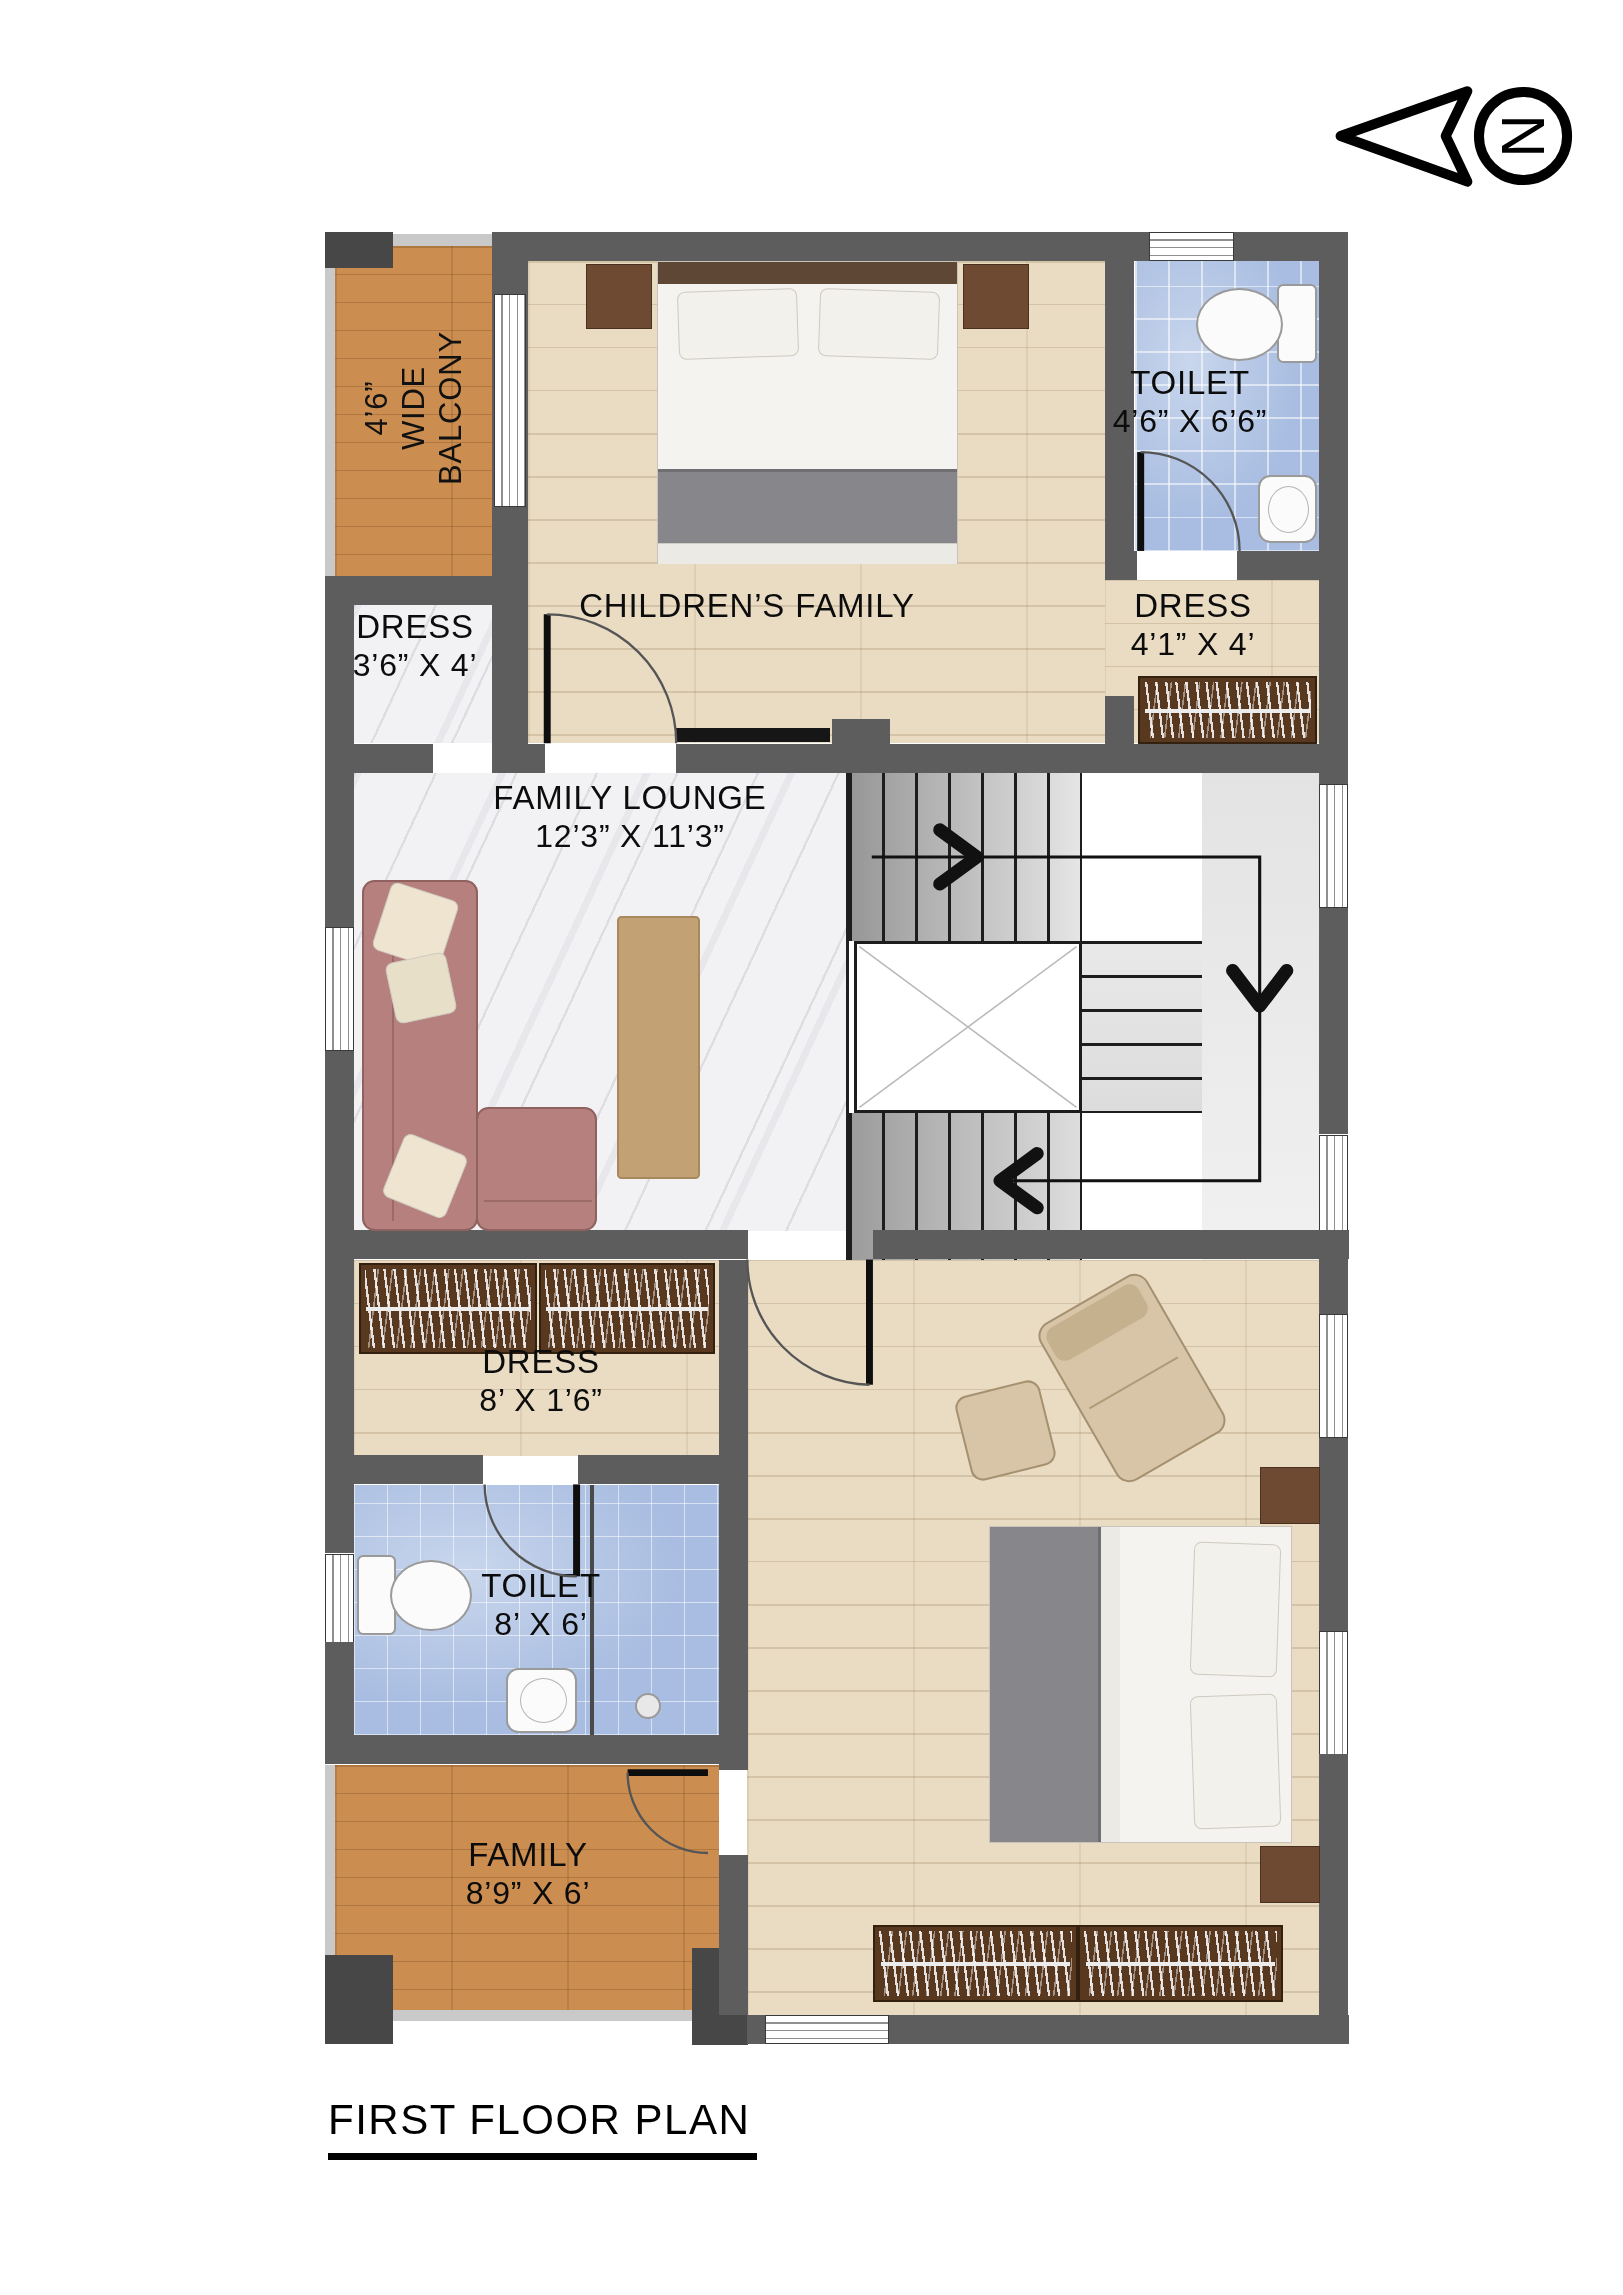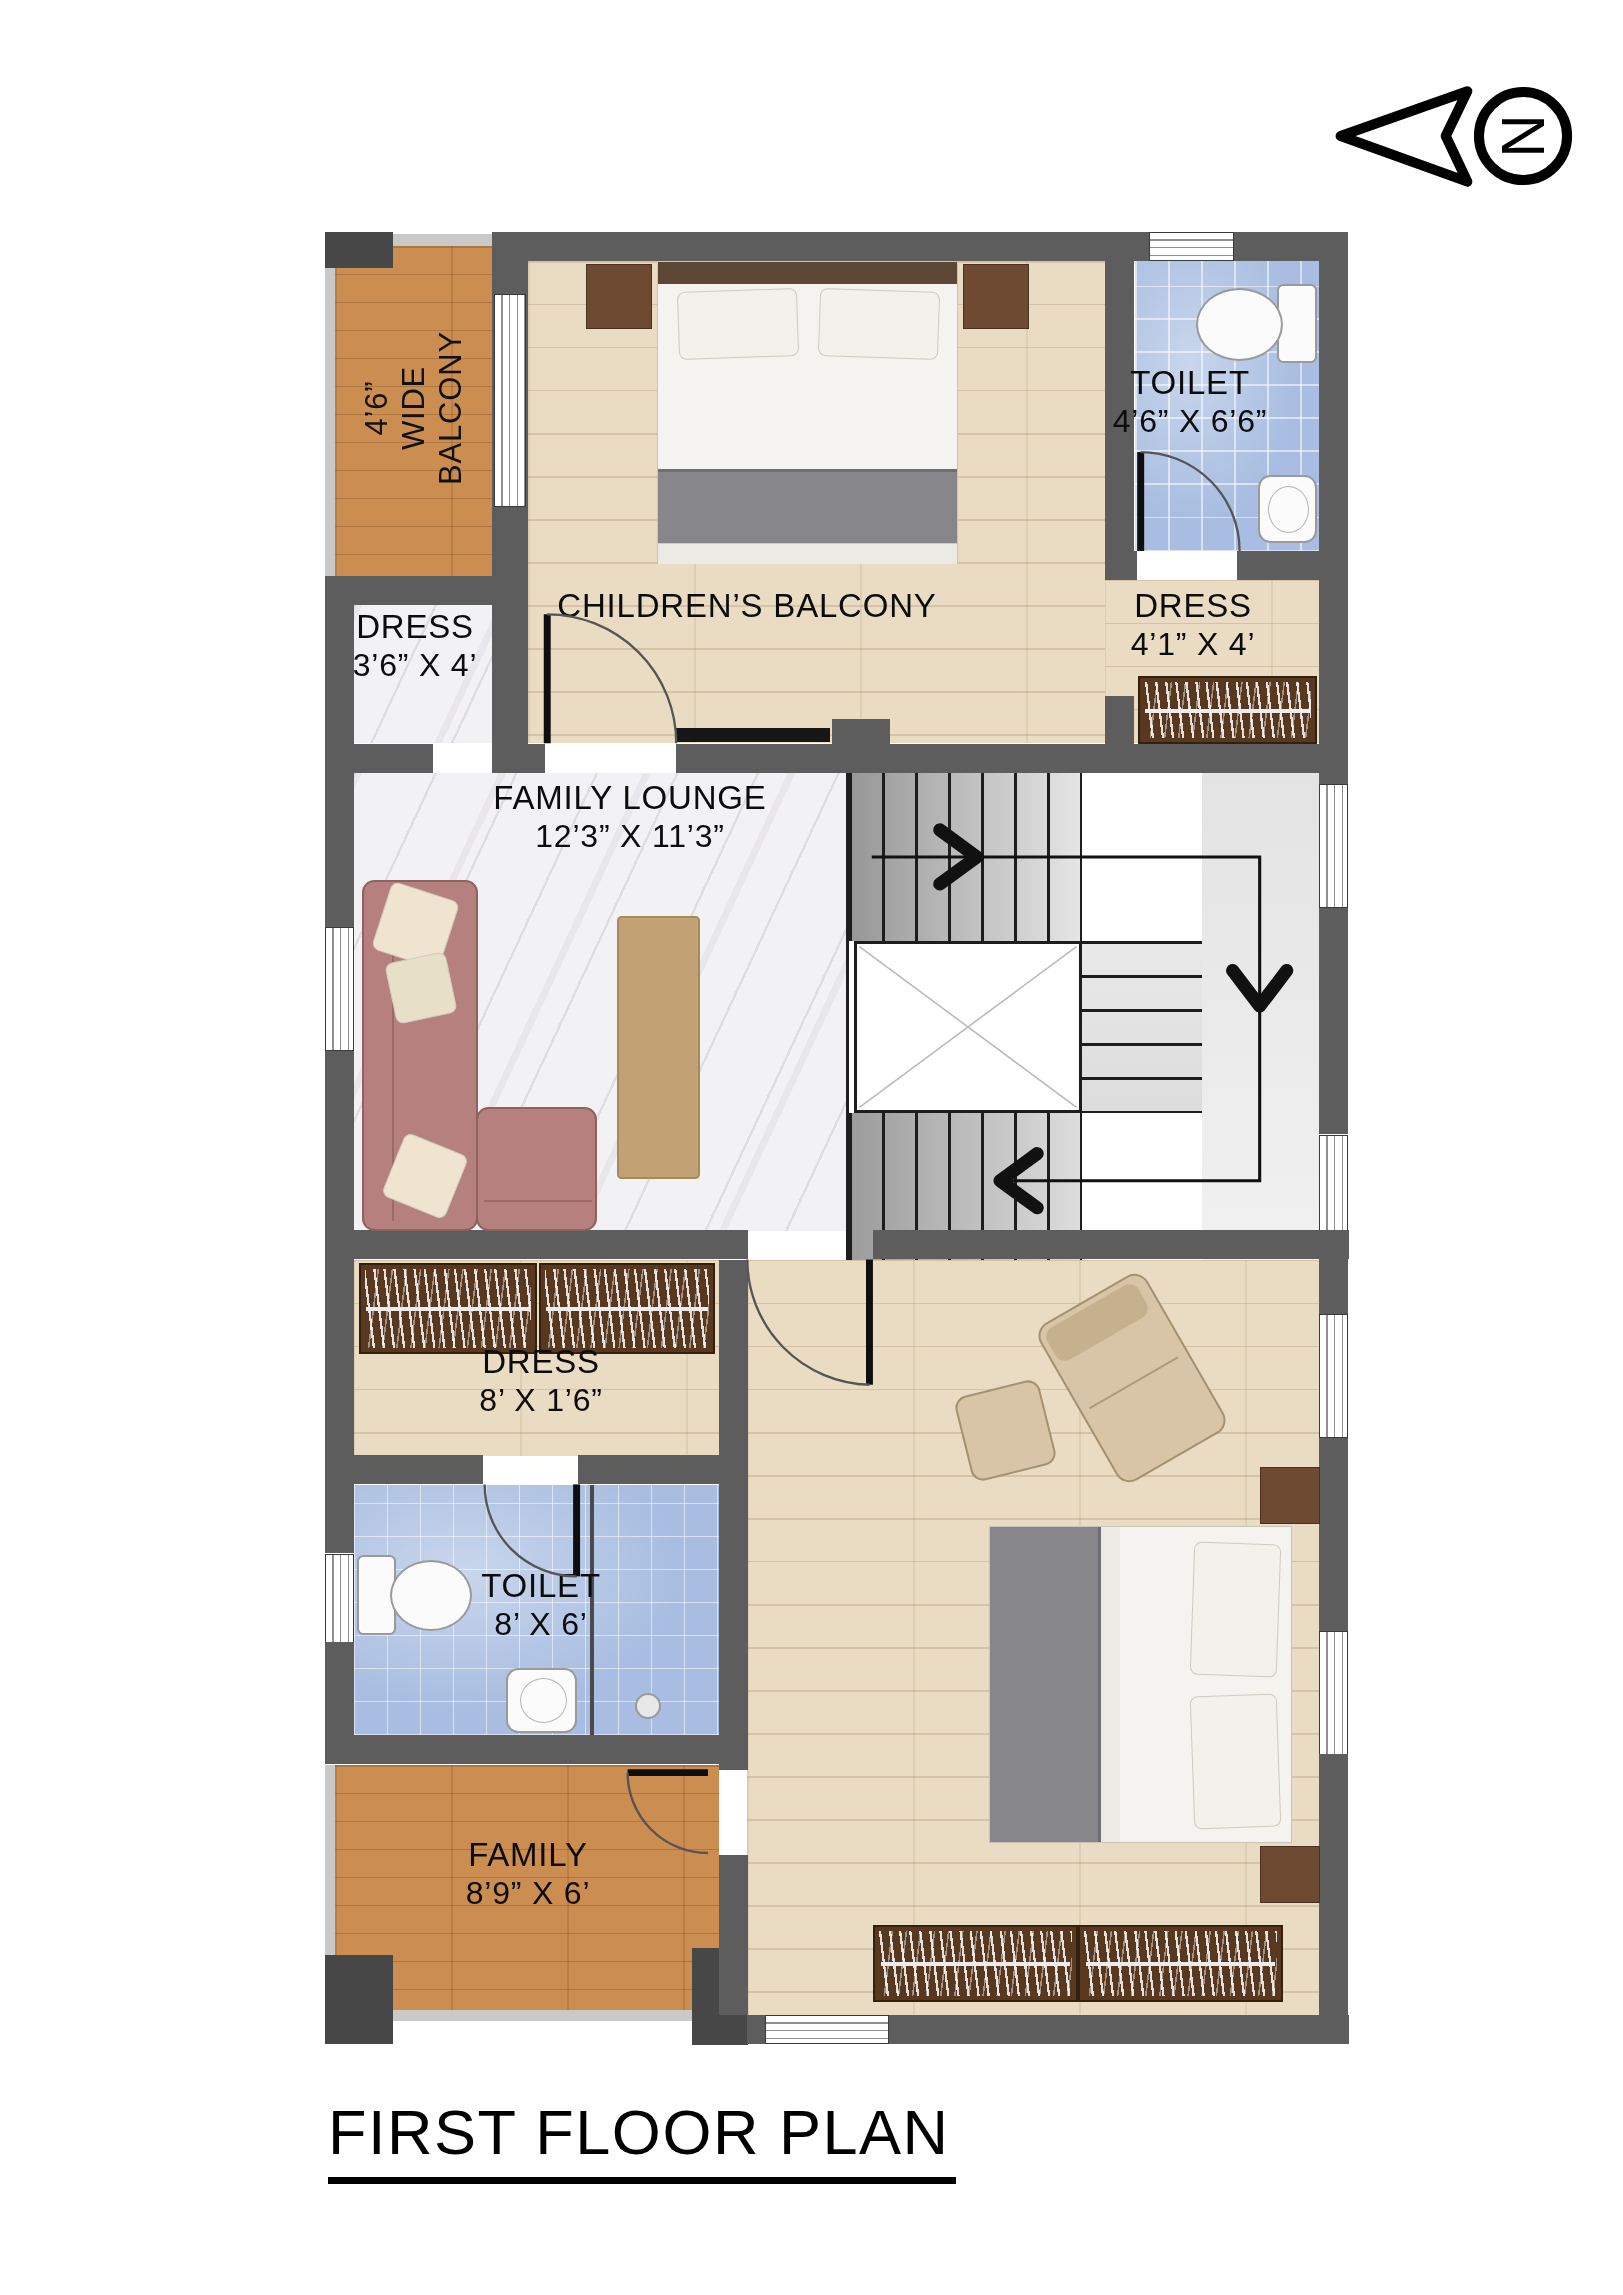--- a/index.html
+++ b/index.html
@@ -45,21 +45,21 @@
      repeating-linear-gradient(97deg, transparent 0 12.4px, rgba(255,255,255,.45) 12.4px 14px);}
   .wardrobe::after{content:"";position:absolute;left:3%;right:3%;top:48%;height:3.9px;background:#ececec;}
   .lbl{position:absolute;transform:translateX(-50%);text-align:center;white-space:nowrap;color:#0c0c0c;}
   .rname{display:block;font-size:33px;line-height:39px;letter-spacing:0.8px;}
   .rdims{display:block;font-size:32px;line-height:39px;letter-spacing:0.8px;}
   .balcony-lbl{position:absolute;left:413px;top:408px;transform:translate(-50%,-50%) rotate(-90deg);
      text-align:center;font-size:31px;line-height:37px;letter-spacing:0.8px;white-space:nowrap;}
   .fixture{position:absolute;background:#fbfbfb;border:2.3px solid #9a9a9a;box-sizing:border-box;}
   .nightstand{position:absolute;background:#6e4a33;border:1.5px solid #4a3020;box-sizing:border-box;}
   .pillow{position:absolute;background:#f3f1ec;border:1.5px solid #cfcac0;border-radius:7.7px;box-sizing:border-box;}
-  .title{position:absolute;left:328px;top:2096px;font-size:63px;letter-spacing:1.5px;color:#000;
+  .title{position:absolute;left:328px;top:2096px;font-size:42px;letter-spacing:1.5px;color:#000;
      border-bottom:7px solid #000;padding:0 6.2px 9.3px 0;}
   svg{display:block;}
 </style>
 </head>
 <body>
 
 <div id="page">
 
   <div class="floor f-woodwarm" style="left:335px;top:246px;width:158px;height:330px;"></div>
   <div class="floor f-marble" style="left:354px;top:605px;width:138px;height:138px;"></div>
@@ -195,21 +195,21 @@
   <div class="balcony-lbl">
     <span>4’6”</span><br>
     <span>WIDE</span><br>
     <span>BALCONY</span>
   </div>
   <div class="lbl" style="left:415px;top:607px;">
     <span class="rname">DRESS</span>
     <span class="rdims">3’6” X 4’</span>
   </div>
   <div class="lbl" style="left:747px;top:586px;">
-    <span class="rname">CHILDREN’S BALCONY</span>
+    <span class="rname">CHILDREN’S FAMILY</span>
   </div>
   <div class="lbl" style="left:1190px;top:363px;">
     <span class="rname">TOILET</span>
     <span class="rdims">4’6” X 6’6”</span>
   </div>
   <div class="lbl" style="left:1193px;top:586px;">
     <span class="rname">DRESS</span>
     <span class="rdims">4’1” X 4’</span>
   </div>
   <div class="lbl" style="left:630px;top:778px;">

